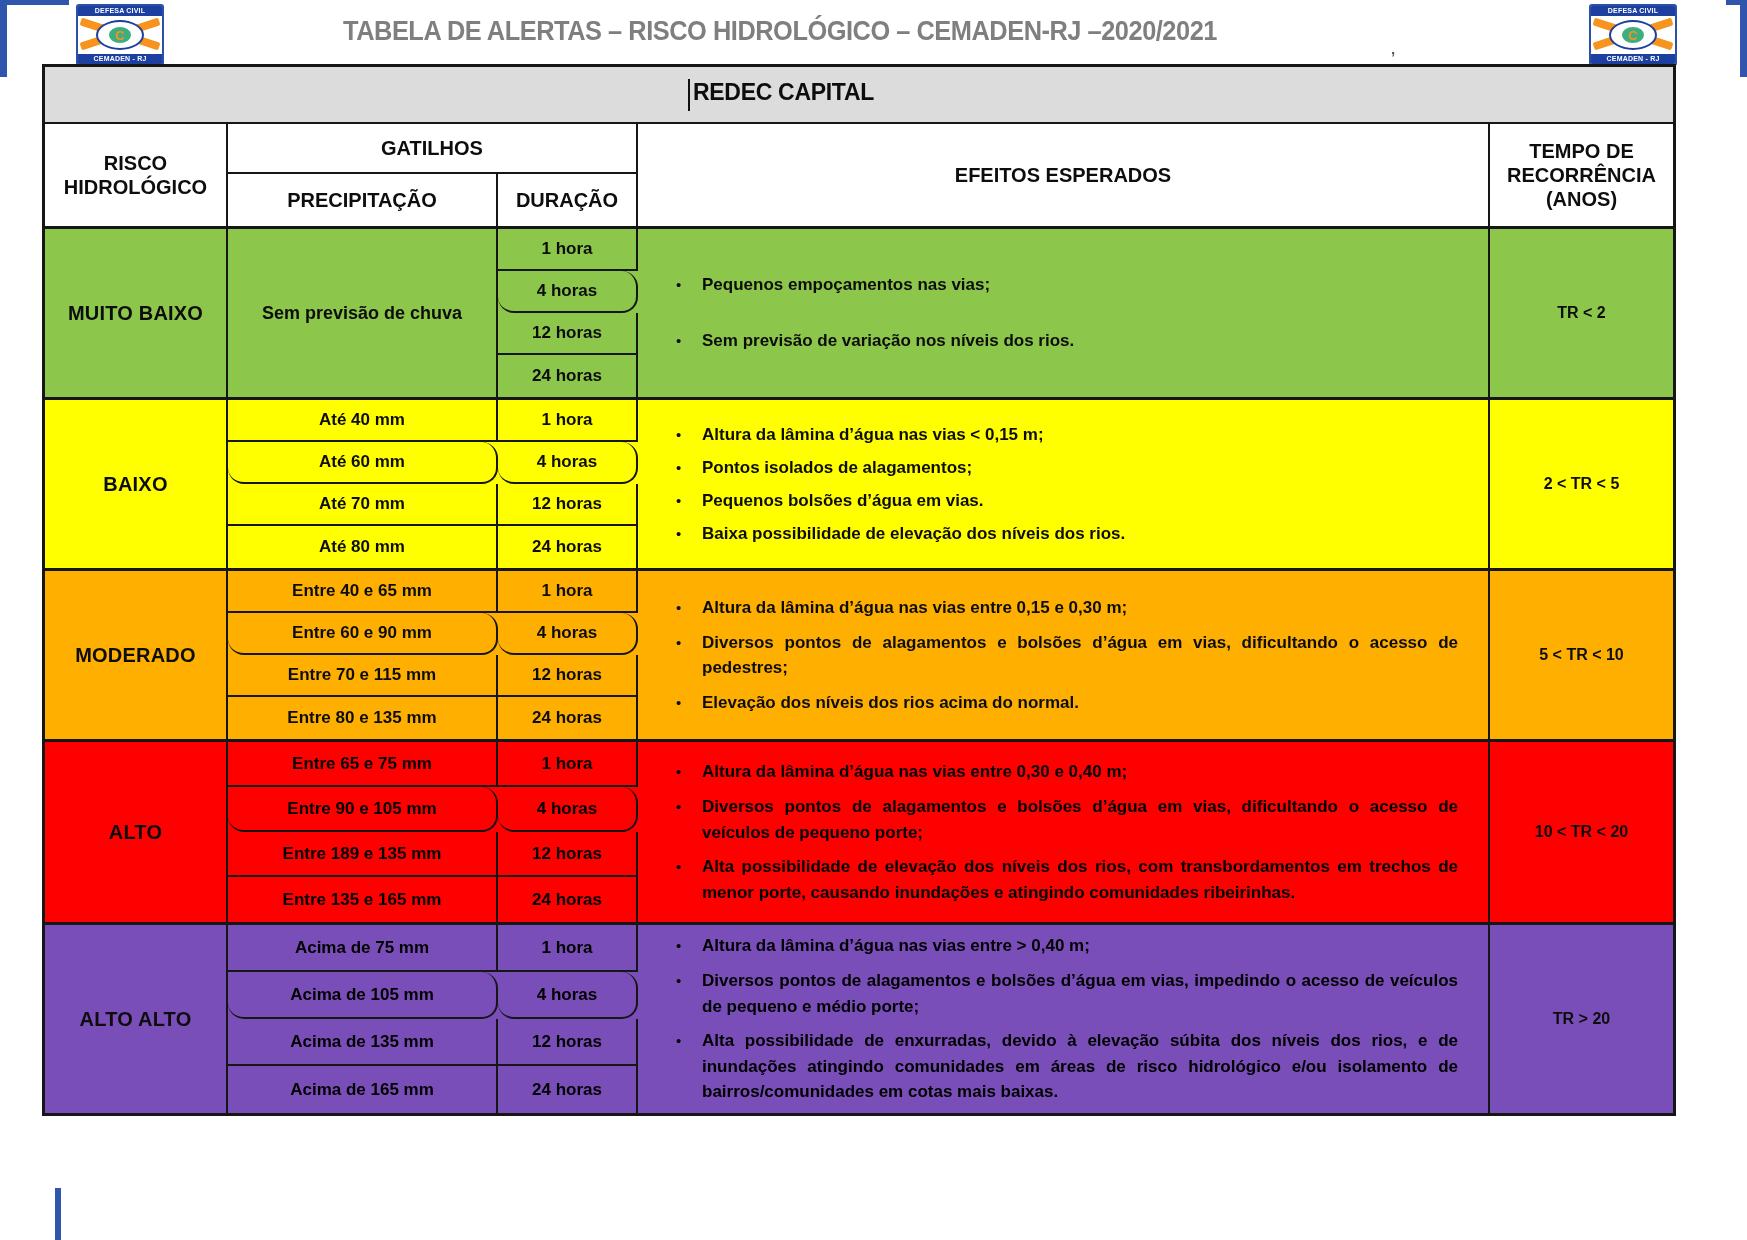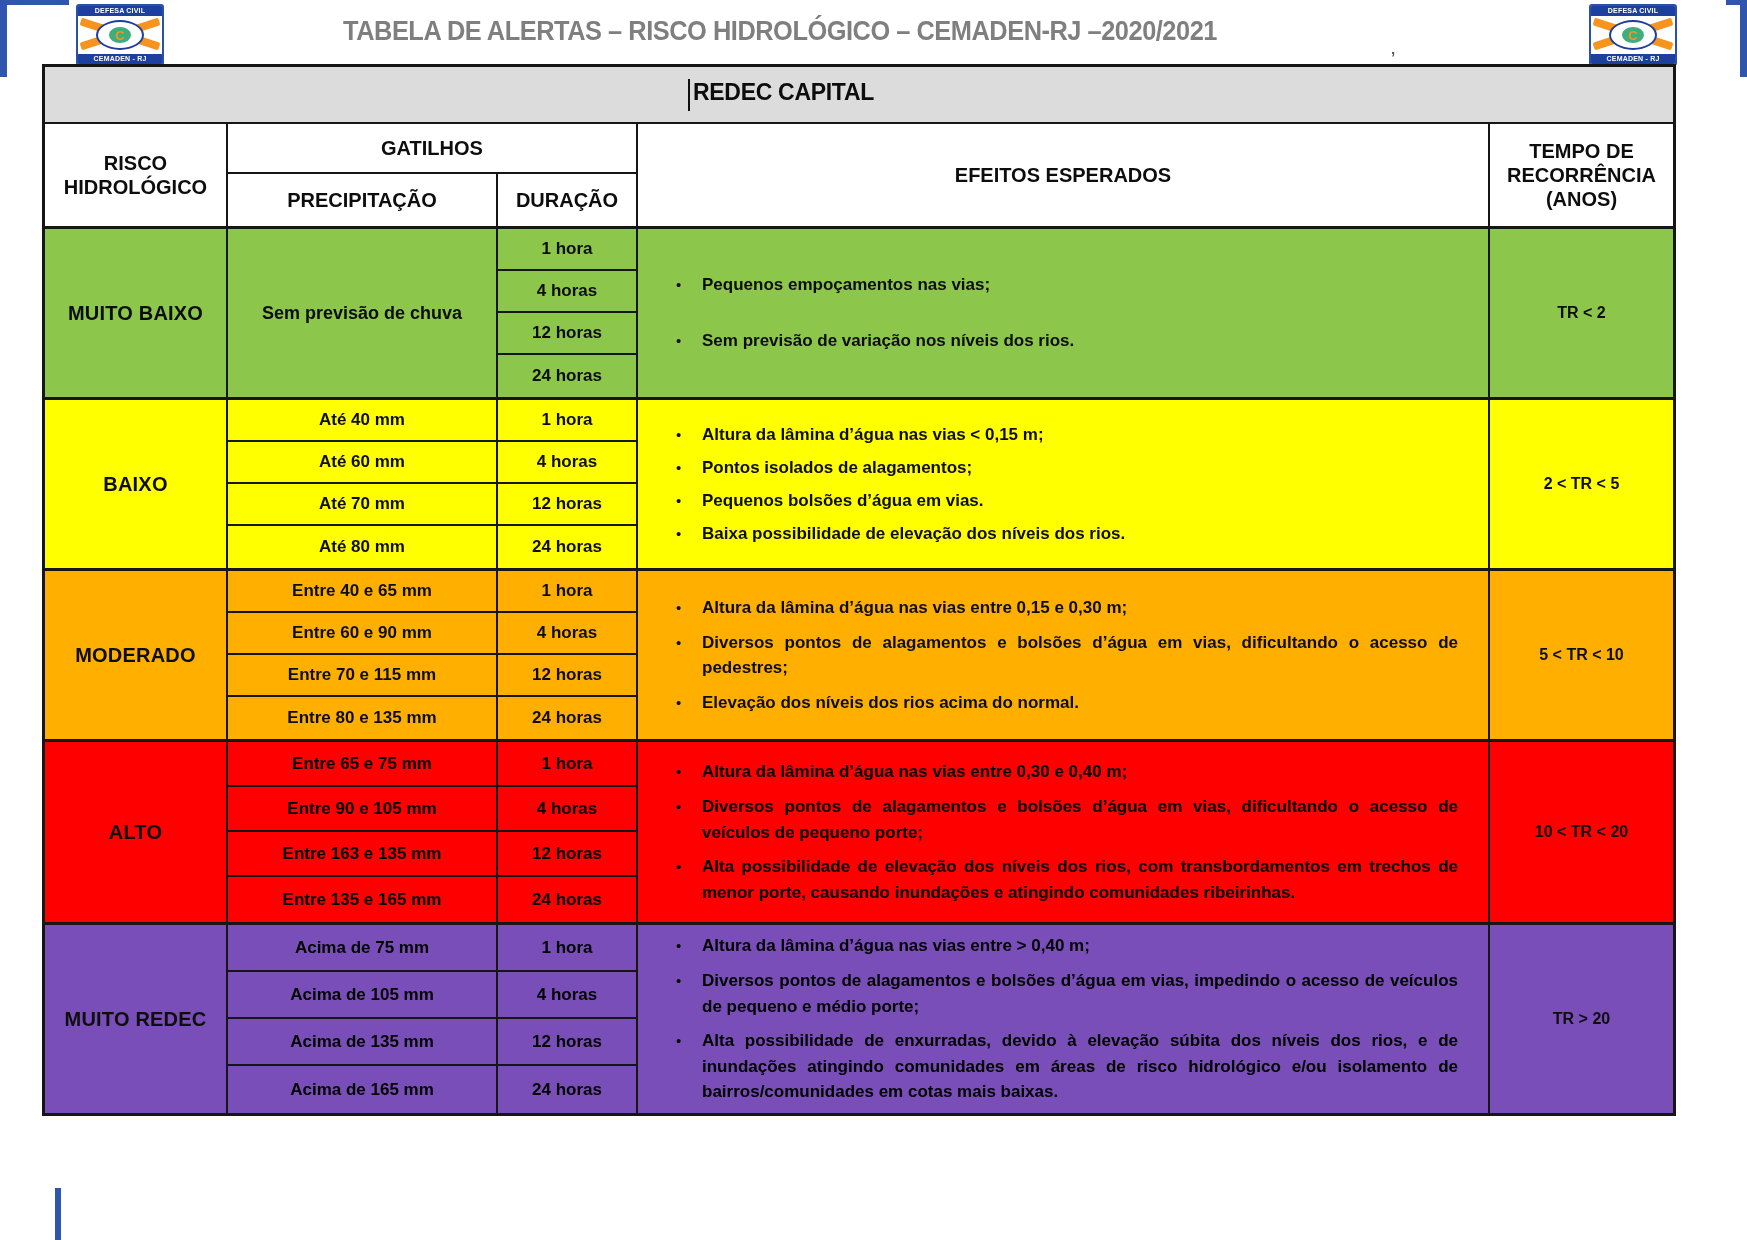--- a/index.html
+++ b/index.html
@@ -60,21 +60,21 @@
   
   .band{border-top:3px solid #161616;grid-auto-rows:var(--rh);}
   .c-label{grid-column:1;grid-row:1/5;border-right:2px solid #161616;
     font-size:20px;font-weight:bold;letter-spacing:.2px;}
   .c-precip{grid-column:2;border-right:2px solid #161616;border-bottom:2px solid #161616;
     font-size:17px;font-weight:600;}
   .c-dur{grid-column:3;border-right:2px solid #161616;border-bottom:2px solid #161616;
     font-size:17px;font-weight:600;}
   .c-precip.merged{grid-row:1/5;border-bottom:none;font-size:18px;}
   .row4{border-bottom:none !important;}
-  .r1{grid-row:1;} .r2{grid-row:2;} .r3{grid-row:3;} .r4{grid-row:4;}
+  .r1{grid-row:1;} .r2{grid-row:2;border-radius:16px;} .r3{grid-row:3;} .r4{grid-row:4;}
   .c-fx{grid-column:4;grid-row:1/5;border-right:2px solid #161616;
     flex-direction:column;align-items:stretch;justify-content:center;
     padding:8px 30px 8px 38px;gap:9px;text-align:left;}
   .band-muito-baixo .c-fx{gap:30px;}
   .band-baixo .c-fx{gap:7px;}
   .c-tr{grid-column:5;grid-row:1/5;font-size:16px;font-weight:bold;}
   .bullet{display:flex;align-items:flex-start;}
   .bullet .dot{width:26px;flex:0 0 26px;font-size:15px;line-height:26px;}
   .bullet .txt{flex:1;font-size:17px;font-weight:600;line-height:1.5;text-align:justify;}
   .band.light .c-precip,.band.light .c-dur,.band.light .c-fx{color:#000000;}
@@ -215,21 +215,21 @@
           <span class="txt">Elevação dos níveis dos rios acima do normal.</span>
         </div>
     </div>
     <div class="cell c-tr">5 &lt; TR &lt; 10</div>
   </div>
 
   <div class="grid band band-alto light" style="--rh: 45px; background-color: rgb(254, 0, 0);">
     <div class="cell c-label">ALTO</div>
     <div class="cell c-precip r1">Entre 65 e 75 mm</div>
     <div class="cell c-precip r2">Entre 90 e 105 mm</div>
-    <div class="cell c-precip r3">Entre 163 e 135 mm</div>
+    <div class="cell c-precip r3">Entre 189 e 135 mm</div>
     <div class="cell c-precip r4 row4">Entre 135 e 165 mm</div>
     <div class="cell c-dur r1">1 hora</div>
     <div class="cell c-dur r2">4 horas</div>
     <div class="cell c-dur r3">12 horas</div>
     <div class="cell c-dur r4 row4">24 horas</div>
     <div class="cell c-fx">
       <div class="bullet">
           <span class="dot">•</span>
           <span class="txt">Altura da lâmina d’água nas vias entre 0,30 e 0,40 m;</span>
         </div>
@@ -239,21 +239,21 @@
         </div>
       <div class="bullet">
           <span class="dot">•</span>
           <span class="txt">Alta possibilidade de elevação dos níveis dos rios, com transbordamentos em trechos de menor porte, causando inundações e atingindo comunidades ribeirinhas.</span>
         </div>
     </div>
     <div class="cell c-tr">10 &lt; TR &lt; 20</div>
   </div>
 
   <div class="grid band band-muito-alto light" style="--rh: 47px; background-color: rgb(122, 78, 184);">
-    <div class="cell c-label">MUITO REDEC</div>
+    <div class="cell c-label">ALTO ALTO</div>
     <div class="cell c-precip r1">Acima de 75 mm</div>
     <div class="cell c-precip r2">Acima de 105 mm</div>
     <div class="cell c-precip r3">Acima de 135 mm</div>
     <div class="cell c-precip r4 row4">Acima de 165 mm</div>
     <div class="cell c-dur r1">1 hora</div>
     <div class="cell c-dur r2">4 horas</div>
     <div class="cell c-dur r3">12 horas</div>
     <div class="cell c-dur r4 row4">24 horas</div>
     <div class="cell c-fx">
       <div class="bullet">

